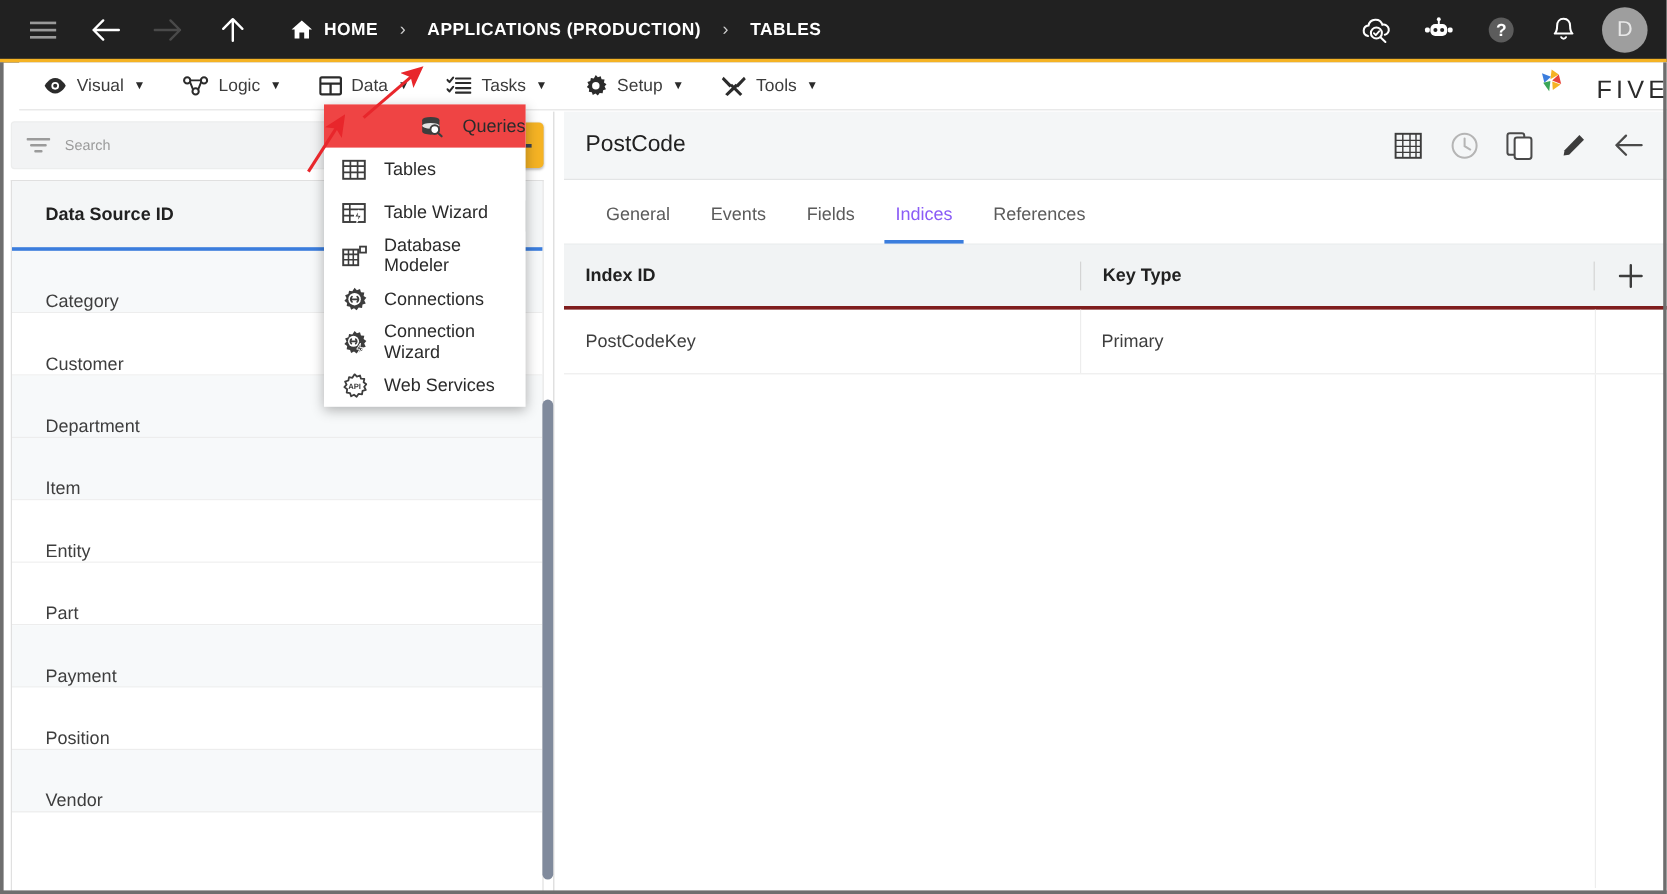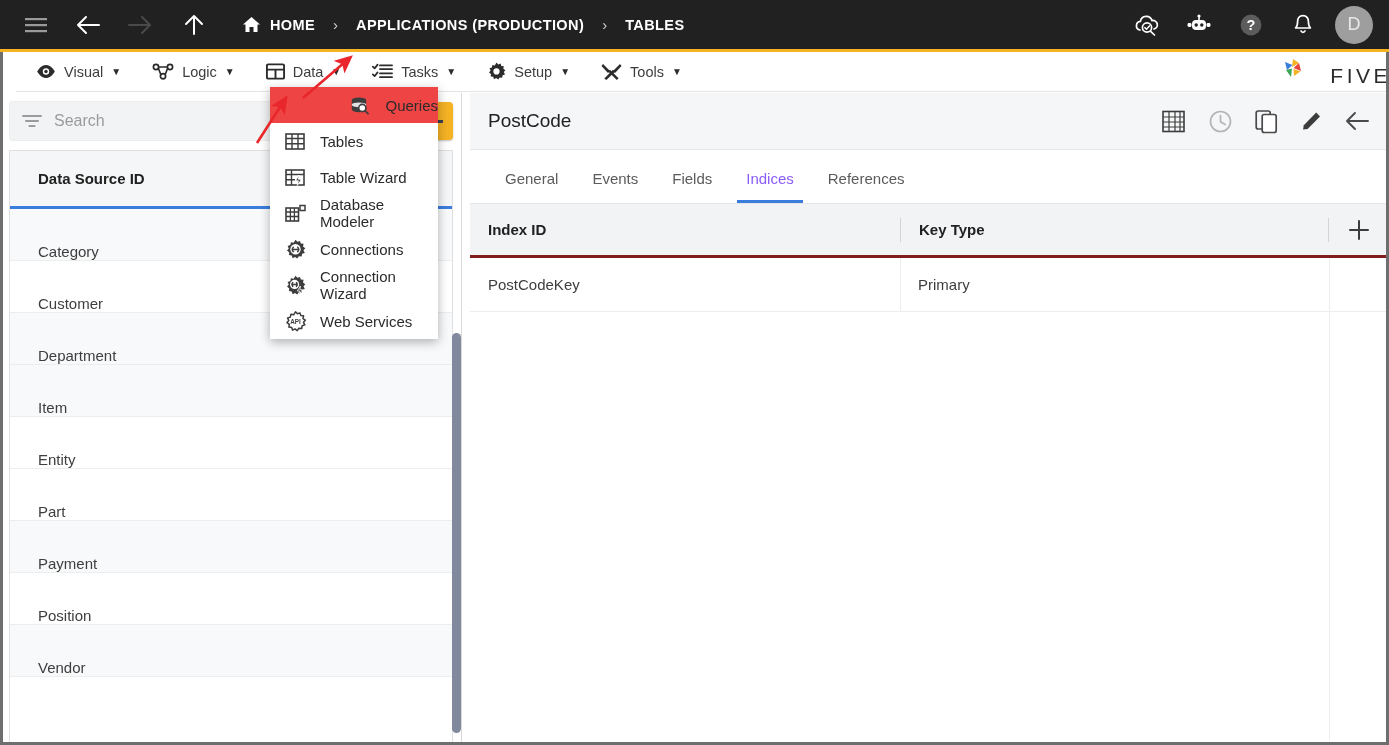--- a/index.html
+++ b/index.html
@@ -120,21 +120,21 @@
   }
   .search-box {
     width: 402px; height: 40px;
     background: #f2f3f4;
     border: 1px solid #eceded;
     border-radius: 3px;
     display: flex; align-items: center;
     padding: 0 12px;
   }
   .filter-icon { color: #9b9b9b; display: flex; align-items: center; margin-right: 12px; }
-  .search-ph { color: #9b9b9b; font-size: 16px; }
+  .search-ph { color: #9b9b9b; font-size: 12px; }
   .add-btn {
     width: 36px; height: 38px;
     margin-left: 6px;
     background: #f5b324;
     border-radius: 4px;
     display: flex; align-items: center; justify-content: center;
     box-shadow: 0 1px 2px rgba(0,0,0,0.25);
   }
   .add-btn .plus-bar { width: 16px; height: 3px; background: #3b4252; }
 

